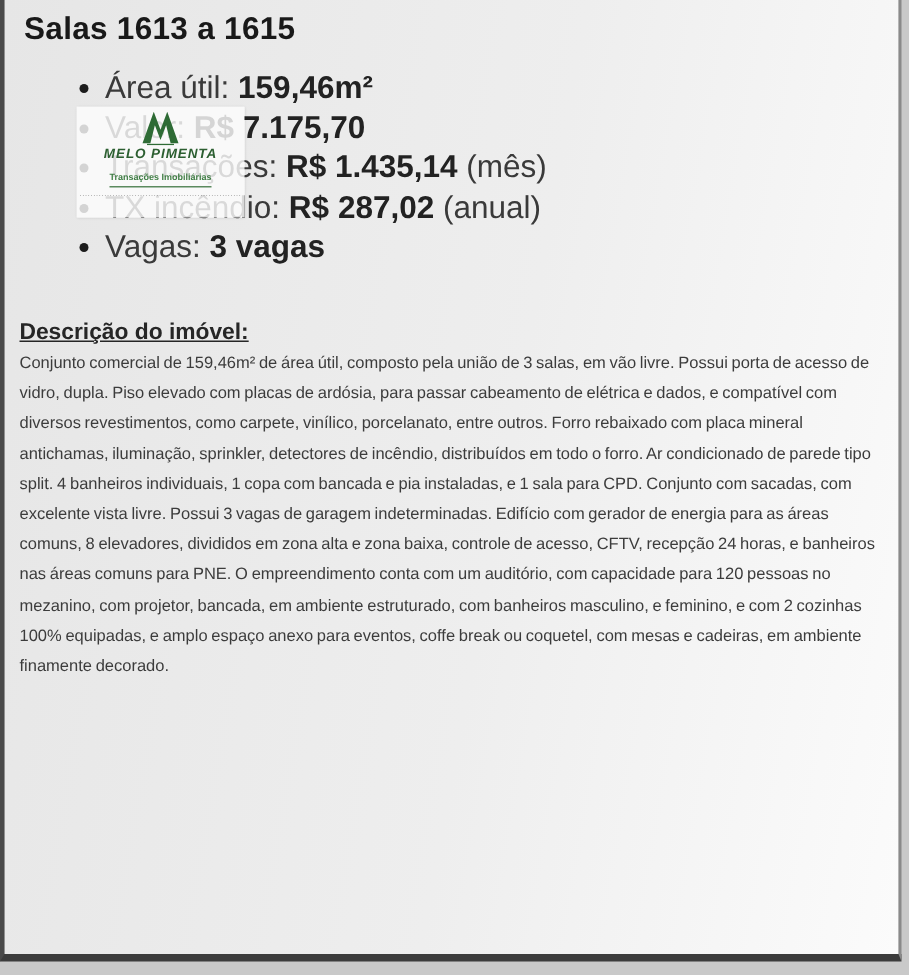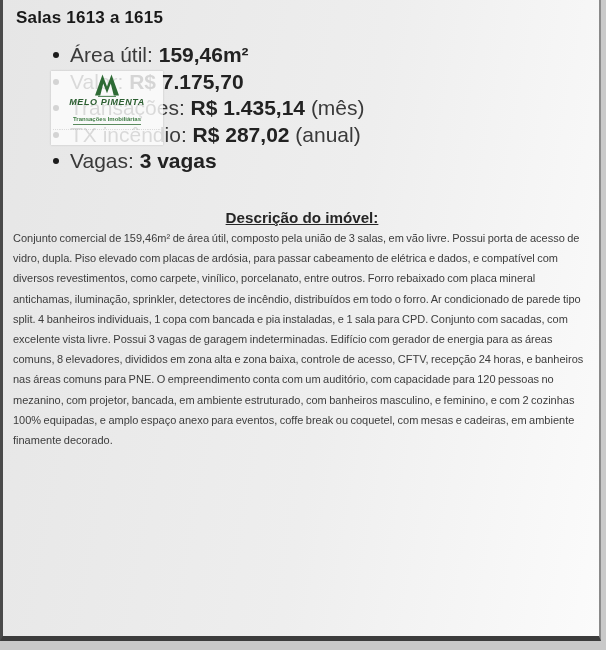--- a/index.html
+++ b/index.html
@@ -17,21 +17,21 @@
     box-sizing:border-box;
     border-left:3px solid #4a4a4a;
     border-right:2px solid #8a8a8a;
     border-bottom:5px solid #3c3c3c;
     background:linear-gradient(100deg,#e6e6e6 0%,#eeeeee 55%,#fbfbfb 100%);
     padding:0 8px 0 10px;
     overflow:hidden;
   }
   .title{
     margin:8px 0 0 3px;
-    font-size:17px;
+    font-size:21px;
     font-weight:bold;
     color:#191919;
     letter-spacing:.2px;
   }
   ul.details{
     list-style:none;
     margin:19px 0 0 0;
     padding:0;
   }
   ul.details li{
@@ -94,21 +94,20 @@
     white-space:nowrap;
     overflow:hidden;
   }
   
   .desc-heading{
     margin:40px 0 0 0;
     font-size:15.2px;
     font-weight:bold;
     color:#262626;
     text-decoration:underline;
-    text-align:center;
   }
   .desc-para{
     margin:2px 0 0 0;
     font-size:11px;
     line-height:20.2px;
     color:#3c3c3c;
     text-align:left;
     word-spacing:-0.6px;
   }
 </style>

